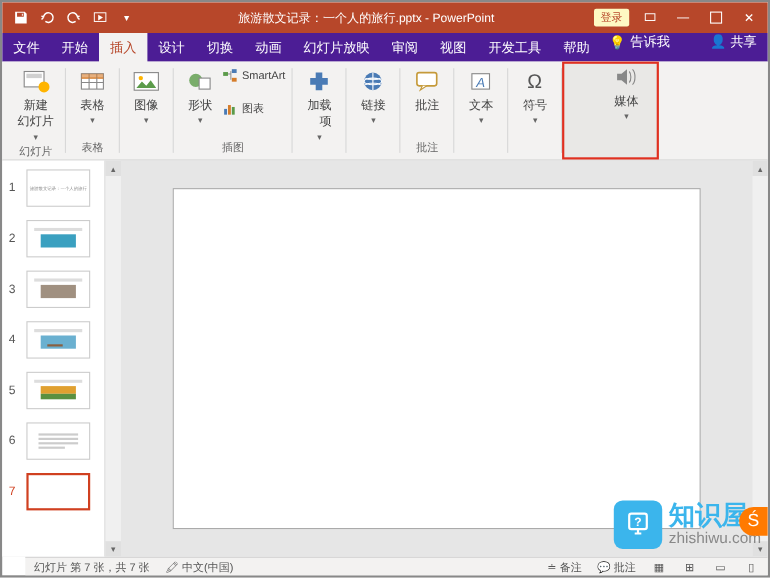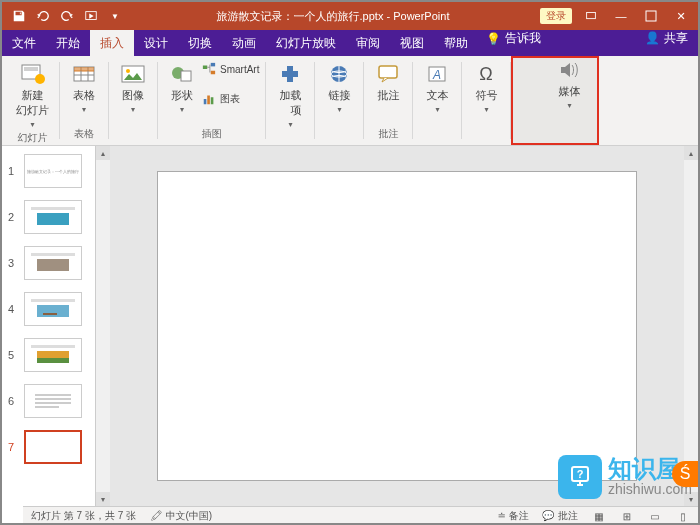--- a/index.html
+++ b/index.html
@@ -95,20 +95,21 @@
 <div class="tabbar">
   <div class="tab">文件</div>
   <div class="tab">开始</div>
   <div class="tab active">插入</div>
   <div class="tab">设计</div>
   <div class="tab">切换</div>
   <div class="tab">动画</div>
   <div class="tab">幻灯片放映</div>
   <div class="tab">审阅</div>
   <div class="tab">视图</div>
+  <div class="tab">开发工具</div>
   <div class="tab">帮助</div>
   <div class="tellme">💡 <span>告诉我</span></div>
   <div class="share">👤 <span>共享</span></div>
 </div>
 
 <div class="ribbon">
   <div class="group">
     <div class="rbtn">
       <div class="ico">
           <svg width="26" height="22" viewBox="0 0 26 22">

